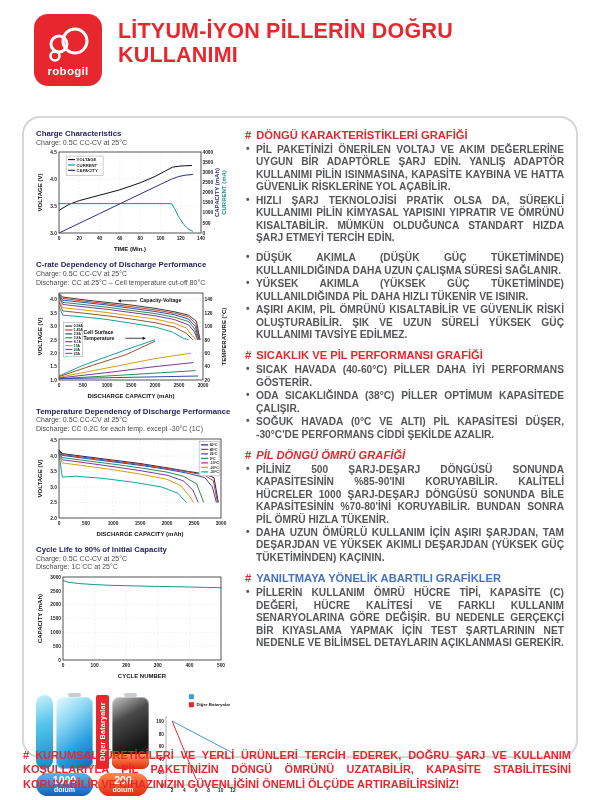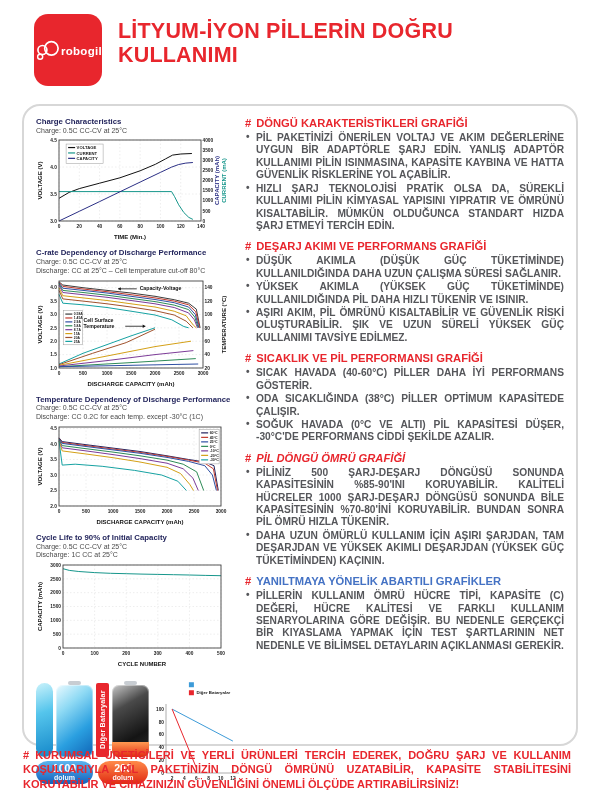--- a/index.html
+++ b/index.html
@@ -1,26 +1,26 @@
 <!DOCTYPE html>
 <html style="--accent: #e8262d; --blue: #4472c4;"><head>
 <meta charset="utf-8">
 <style>
   html,body{margin:0;padding:0;background:#fff;}
   body{width:600px;height:800px;font-family:"Liberation Sans",sans-serif;position:relative;overflow:hidden;}
   :root{--accent:#e8262d;--blue:#4472c4;--body:#55565a;}
 
   
   .header{position:absolute;left:34px;top:14px;display:flex;align-items:flex-start;}
-  .logo{width:68px;height:72px;background:var(--accent);border-radius:14px;display:flex;flex-direction:row;align-items:center;justify-content:center;color:#fff;}
+  .logo{width:68px;height:72px;background:var(--accent);border-radius:14px;display:flex;flex-direction:column;align-items:center;justify-content:center;color:#fff;}
   .logo-text{font-size:11.5px;font-weight:bold;letter-spacing:.3px;margin-top:1px;}
   .title{margin:6px 0 0 16px;width:400px;font-size:21.5px;line-height:1.1;font-weight:bold;color:var(--accent);letter-spacing:.2px;}
 
   
-  .card{position:absolute;left:22px;top:104px;width:556px;height:642px;border:2px solid #d7d7d7;border-radius:18px;box-sizing:border-box;padding:11px 12px;display:flex;gap:11px;background:#fff;}
+  .card{position:absolute;left:22px;top:116px;width:556px;height:642px;border:2px solid #d7d7d7;border-radius:18px;box-sizing:border-box;padding:11px 12px;display:flex;gap:11px;background:#fff;}
   .col-left{width:198px;flex:none;}
   .col-right{flex:1;min-width:0;}
 
   
   .fig{margin-bottom:4px;}
   .fig-title{font-size:7.8px;font-weight:bold;color:#23255c;line-height:1.25;}
   .fig-sub{font-size:7px;color:#4a4a4a;line-height:1.25;}
   .fig-plot{margin-top:1px;}
 
   
@@ -363,21 +363,20 @@
   </div>
   <div class="col-right" id="sections">
       <div class="section">
         <h3 class="sec-head"><span class="hash">#</span><span style="color: rgb(232, 38, 45);">DÖNGÜ KARAKTERİSTİKLERİ GRAFİĞİ</span></h3>
         <ul>
           <li>PİL PAKETİNİZİ ÖNERİLEN VOLTAJ VE AKIM DEĞERLERİNE UYGUN BİR ADAPTÖRLE ŞARJ EDİN. YANLIŞ ADAPTÖR KULLANIMI PİLİN ISINMASINA, KAPASİTE KAYBINA VE HATTA GÜVENLİK RİSKLERİNE YOL AÇABİLİR.</li>
           <li>HIZLI ŞARJ TEKNOLOJİSİ PRATİK OLSA DA, SÜREKLİ KULLANIMI PİLİN KİMYASAL YAPISINI YIPRATIR VE ÖMRÜNÜ KISALTABİLİR. MÜMKÜN OLDUĞUNCA STANDART HIZDA ŞARJ ETMEYİ TERCİH EDİN.</li>
         </ul>
       </div>
       <div class="section">
-        <h3 class="sec-head"><span class="hash">#</span><span style="color: rgb(232, 38, 45);">DEŞARJ AKIMI VE PERFORMANS GRAFİĞİ</span></h3>
         <ul>
           <li>DÜŞÜK AKIMLA (DÜŞÜK GÜÇ TÜKETİMİNDE) KULLANILDIĞINDA DAHA UZUN ÇALIŞMA SÜRESİ SAĞLANIR.</li>
           <li>YÜKSEK AKIMLA (YÜKSEK GÜÇ TÜKETİMİNDE) KULLANILDIĞINDA PİL DAHA HIZLI TÜKENİR VE ISINIR.</li>
           <li>AŞIRI AKIM, PİL ÖMRÜNÜ KISALTABİLİR VE GÜVENLİK RİSKİ OLUŞTURABİLİR. ŞIK VE UZUN SÜRELİ YÜKSEK GÜÇ KULLANIMI TAVSİYE EDİLMEZ.</li>
         </ul>
       </div>
       <div class="section">
         <h3 class="sec-head"><span class="hash">#</span><span style="color: rgb(232, 38, 45);">SICAKLIK VE PİL PERFORMANSI GRAFİĞİ</span></h3>
         <ul>
           <li>SICAK HAVADA (40-60°C) PİLLER DAHA İYİ PERFORMANS GÖSTERİR.</li>

